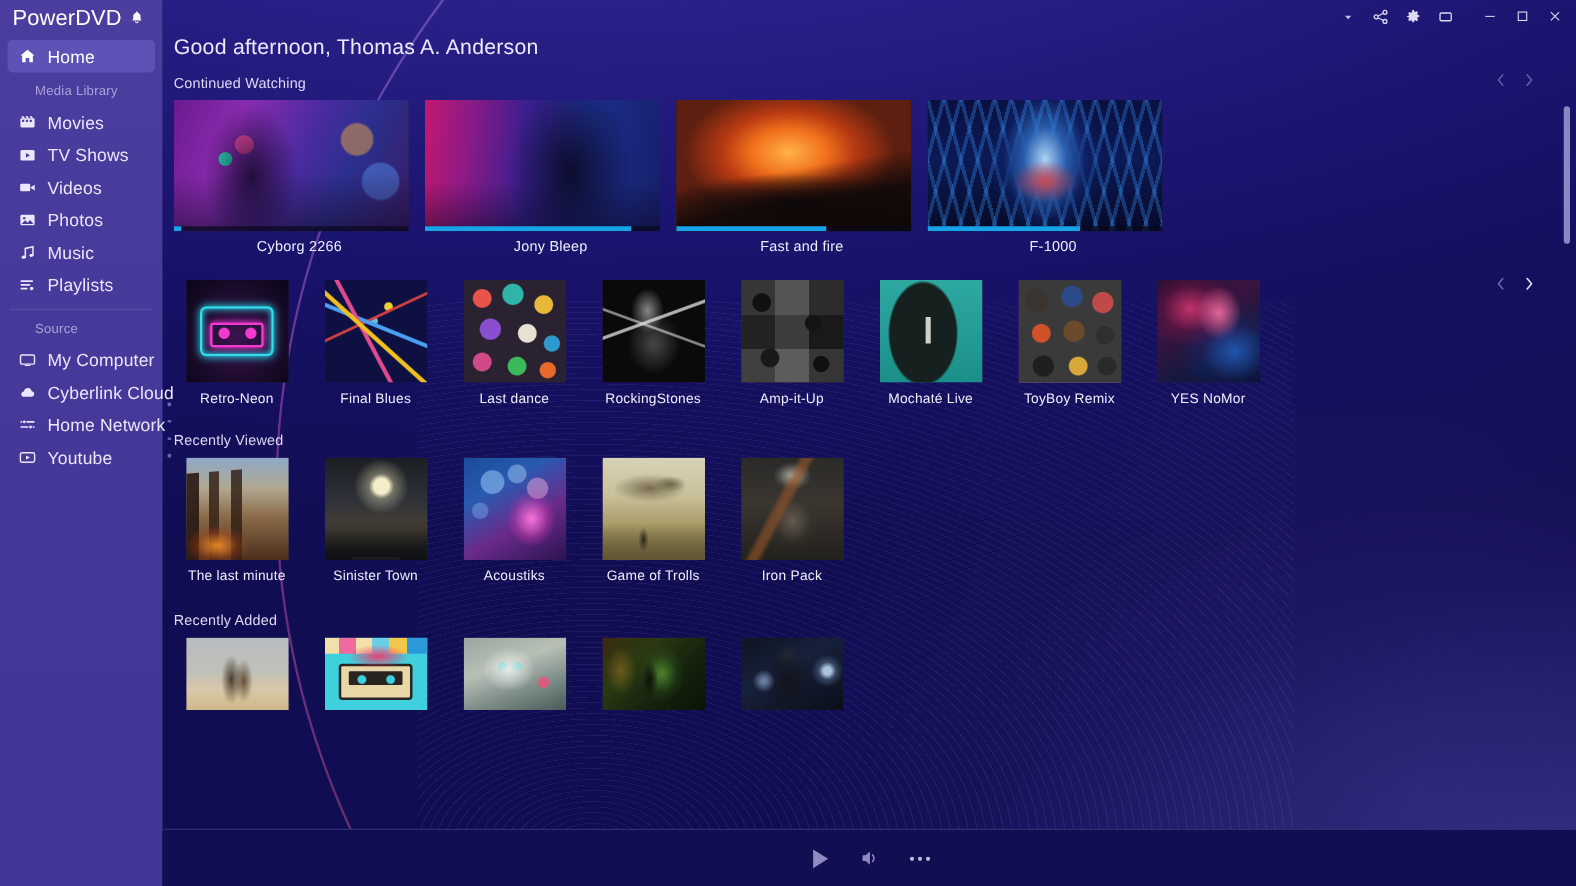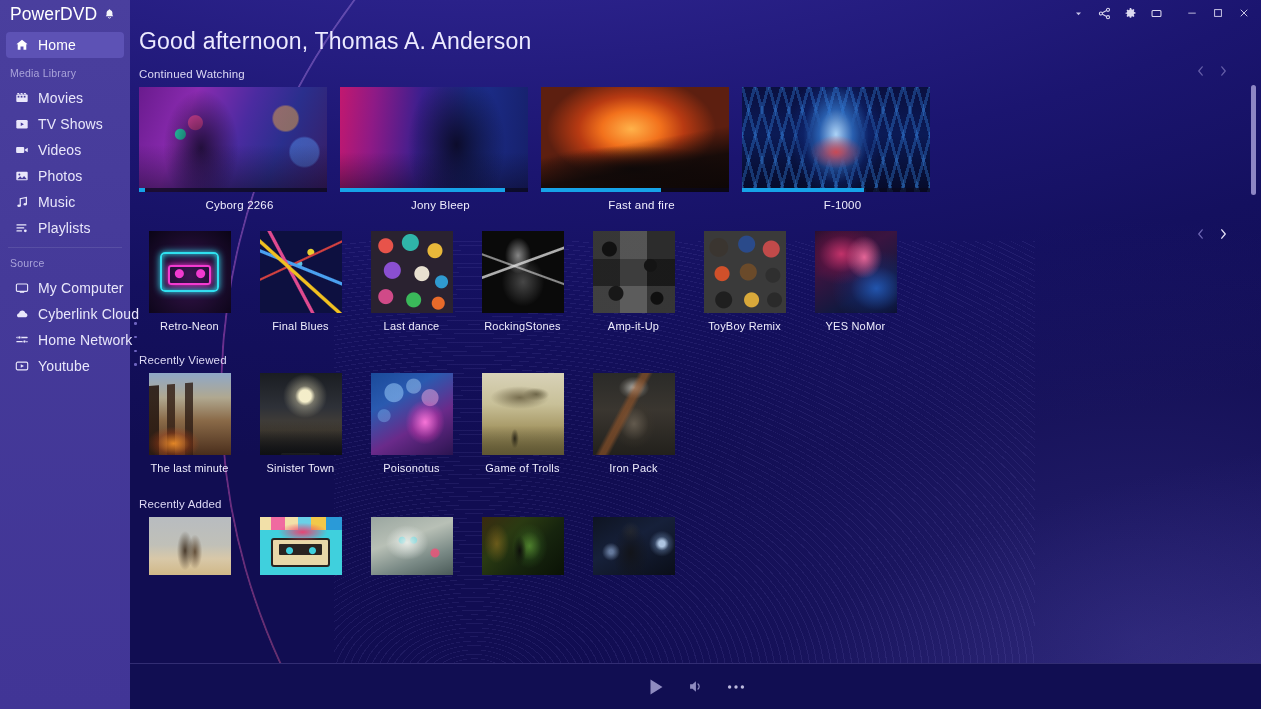--- a/index.html
+++ b/index.html
@@ -40,21 +40,21 @@
     cursor: pointer;
   }
   .nav-item .ico { width: 14px; height: 14px; flex: 0 0 14px; display:flex; align-items:center; justify-content:center; }
   .nav-item .ico svg { display:block; }
   .nav-label { font-size: 14px; color: #e9e7fb; white-space: nowrap; letter-spacing:.15px; }
   .nav-item.active { background: #5d52b5; }
   .nav-item.active .nav-label { color:#ffffff; }
 
   .section-label {
     font-size: 10.5px; color: #a9a3da;
-    padding-left: 10px; letter-spacing: .2px;
+    padding-left: 28px; letter-spacing: .2px;
   }
   .sep { height:1px; background: rgba(255,255,255,.10); margin: 6px 8px 0 8px; }
 
   
   #drag-handle {
     position: absolute; left: 133px; top: 322px;
     width: 5px; height: 44px;
     display: flex; flex-direction: column; justify-content: space-between;
     align-items: center; z-index: 7; cursor: col-resize;
   }
@@ -116,21 +116,21 @@
   .tb-gap { width: 10px; }
 
   
   #content {
     position: absolute; inset: 0 0 46px 0;
     padding: 0 0 0 0;
     z-index: 10;
     overflow: hidden;
   }
   .greeting {
-    font-size: 23px; color:#eceaff; font-weight:400;
+    font-size: 17px; color:#eceaff; font-weight:400;
     padding: 28px 0 0 9px; letter-spacing: .2px;
   }
   .section { position: relative; margin-top: 16px; }
   .section-title {
     font-size: 11.5px; color:#ddd9f5; padding-left: 9px; letter-spacing:.15px; margin-bottom: 7px;
   }
   .row-nav {
     position:absolute; right: 32px; top: -4px;
     display:flex; gap: 12px; align-items:center;
   }
@@ -578,20 +578,33 @@
                 linear-gradient(0deg, rgba(255,255,255,.10) 0 33%, rgba(0,0,0,.18) 33% 66%, rgba(255,255,255,.06) 66% 100%);"></div>
               <div class="art" style="background:
                 radial-gradient(circle at 20% 22%, #111 0 7px, transparent 8px),
                 radial-gradient(circle at 70% 42%, #141414 0 6px, transparent 7px),
                 radial-gradient(circle at 28% 76%, #181818 0 7px, transparent 8px),
                 radial-gradient(circle at 78% 82%, #101010 0 6px, transparent 7px);"></div>
             </div>
             <div class="label">Amp-it-Up</div>
           </div>
 
+          <div class="tile sq">
+            <div class="thumb">
+              <div class="art" style="background:#1ea39b;"></div>
+              <div class="art" style="background:
+                 radial-gradient(ellipse 52% 78% at 42% 52%, #16201f 0%, #16201f 62%, rgba(22,32,31,0) 66%),
+                 linear-gradient(180deg, rgba(255,255,255,.07) 0%, rgba(0,0,0,.12) 100%);"></div>
+              <div class="art" style="background:
+                 linear-gradient(90deg, transparent 44%, #f2f0e8 45%, #f2f0e8 49%, transparent 50%);
+                 -webkit-mask: linear-gradient(#000 0 0); opacity:.85;
+                 clip-path: polygon(28% 36%, 76% 36%, 76% 62%, 28% 62%);"></div>
+            </div>
+            <div class="label">Mochaté Live</div>
+          </div>
 
           <div class="tile sq">
             <div class="thumb">
               <div class="art" style="background:#efe7d8;"></div>
               <div class="art" style="background:
                  linear-gradient(0deg,#3a3a3a 0 0),
                  radial-gradient(circle at 18% 20%, #3a3530 0 9px, transparent 10px),
                  radial-gradient(circle at 52% 16%, #2a4a8a 0 8px, transparent 9px),
                  radial-gradient(circle at 82% 22%, #c04a4a 0 8px, transparent 9px),
                  radial-gradient(circle at 22% 52%, #d0502a 0 7px, transparent 8px),
@@ -659,21 +672,21 @@
           <div class="tile med">
             <div class="thumb">
               <div class="art" style="background:linear-gradient(150deg,#1a4a9a 0%,#2a5ab0 30%,#6a2a8a 62%,#2a1450 100%);"></div>
               <div class="art" style="background:
                  radial-gradient(circle at 28% 24%, rgba(160,210,255,.5) 0 9px, transparent 10px),
                  radial-gradient(circle at 52% 16%, rgba(180,220,255,.42) 0 7px, transparent 8px),
                  radial-gradient(circle at 72% 30%, rgba(255,180,230,.45) 0 8px, transparent 9px),
                  radial-gradient(circle at 16% 52%, rgba(140,200,255,.35) 0 6px, transparent 7px);"></div>
               <div class="art" style="background: radial-gradient(ellipse 30% 34% at 66% 60%, rgba(255,120,220,.95) 0%, rgba(220,60,180,.35) 55%, rgba(0,0,0,0) 80%);"></div>
             </div>
-            <div class="label">Poisonotus</div>
+            <div class="label">Acoustiks</div>
           </div>
 
           <div class="tile med">
             <div class="thumb">
               <div class="art" style="background:linear-gradient(180deg,#d8d2b8 0%,#c8c098 38%,#a89a68 66%,#6a6038 100%);"></div>
               <div class="art" style="background:
                  radial-gradient(ellipse 36% 14% at 46% 30%, rgba(110,100,70,.9) 0%, rgba(110,100,70,0) 100%),
                  radial-gradient(ellipse 16% 8% at 66% 26%, rgba(95,88,60,.85) 0%, rgba(95,88,60,0) 100%);"></div>
               <div class="art" style="background: linear-gradient(180deg, rgba(0,0,0,0) 64%, rgba(92,84,50,.75) 100%);"></div>
               <div class="art" style="background: radial-gradient(ellipse 5% 12% at 40% 80%, rgba(40,36,22,.95) 0%, rgba(40,36,22,0) 100%);"></div>

